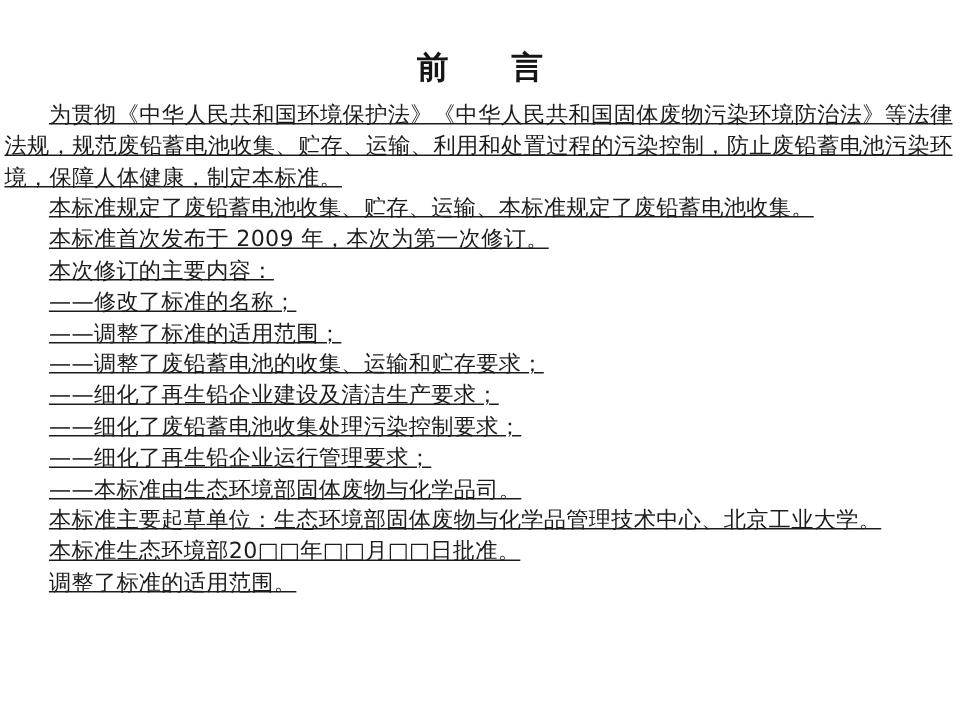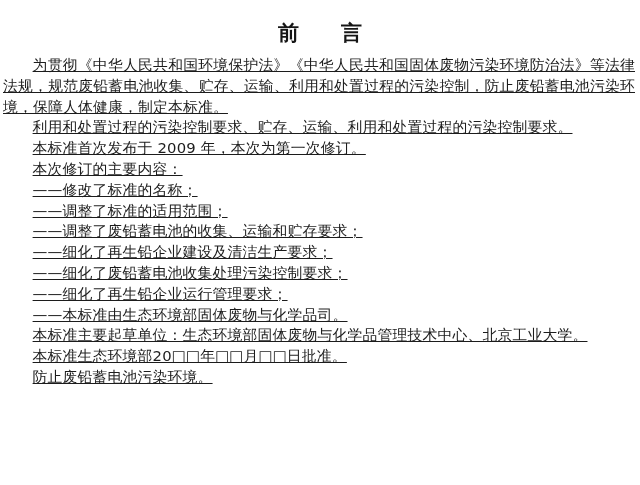--- a/index.html
+++ b/index.html
@@ -11,21 +11,21 @@
     position: relative;
     width: 640px;
     height: 485px;
     background: #ffffff;
     overflow: hidden;
     font-family: "DejaVu Sans", "Liberation Sans", sans-serif;
     color: #1c1c1c;
   }
   .doc-title {
     margin: 0;
-    padding-top: 20px;
+    padding-top: 32px;
     text-align: center;
     font-size: 21px;
     line-height: 26px;
     font-weight: bold;
     color: #151515;
     white-space: pre;
   }
   .doc-body {
     margin: 9px 5px 0 3px;
     font-size: 14.8px;
@@ -42,27 +42,27 @@
   }
 </style>
 </head>
 <body>
 
 <div class="page">
   <h1 class="doc-title">前　　言</h1>
 
   <div class="doc-body">
     <p>为贯彻《中华人民共和国环境保护法》《中华人民共和国固体废物污染环境防治法》等法律法规，规范废铅蓄电池收集、贮存、运输、利用和处置过程的污染控制，防止废铅蓄电池污染环境，保障人体健康，制定本标准。</p>
-    <p>利用和处置过程的污染控制要求、贮存、运输、利用和处置过程的污染控制要求。</p>
+    <p>本标准规定了废铅蓄电池收集、贮存、运输、本标准规定了废铅蓄电池收集。</p>
     <p>本标准首次发布于 2009 年，本次为第一次修订。</p>
     <p>本次修订的主要内容：</p>
     <p>——修改了标准的名称；</p>
     <p>——调整了标准的适用范围；</p>
     <p>——调整了废铅蓄电池的收集、运输和贮存要求；</p>
     <p>——细化了再生铅企业建设及清洁生产要求；</p>
     <p>——细化了废铅蓄电池收集处理污染控制要求；</p>
     <p>——细化了再生铅企业运行管理要求；</p>
     <p>——本标准由生态环境部固体废物与化学品司。</p>
     <p>本标准主要起草单位：生态环境部固体废物与化学品管理技术中心、北京工业大学。</p>
     <p>本标准生态环境部20□□年□□月□□日批准。</p>
-    <p>防止废铅蓄电池污染环境。</p>
+    <p>调整了标准的适用范围。</p>
   </div>
 </div>
 
 </body></html>

